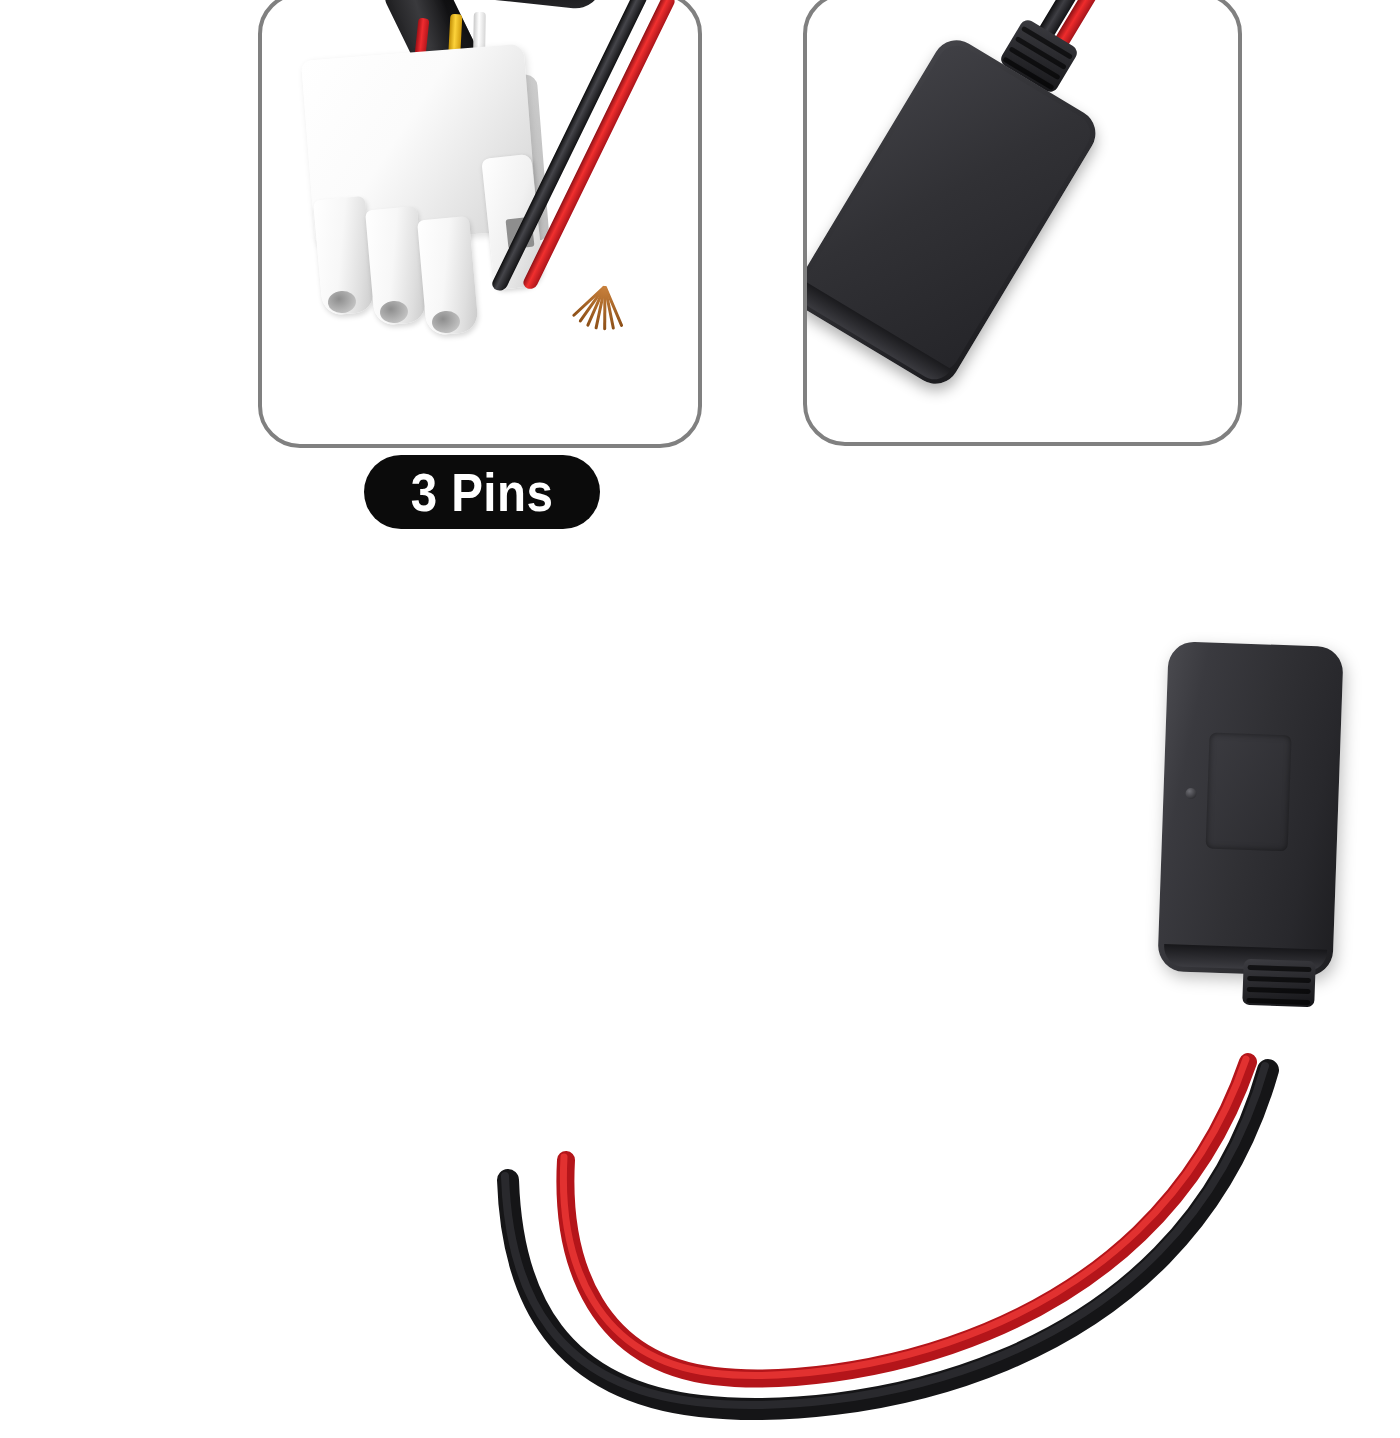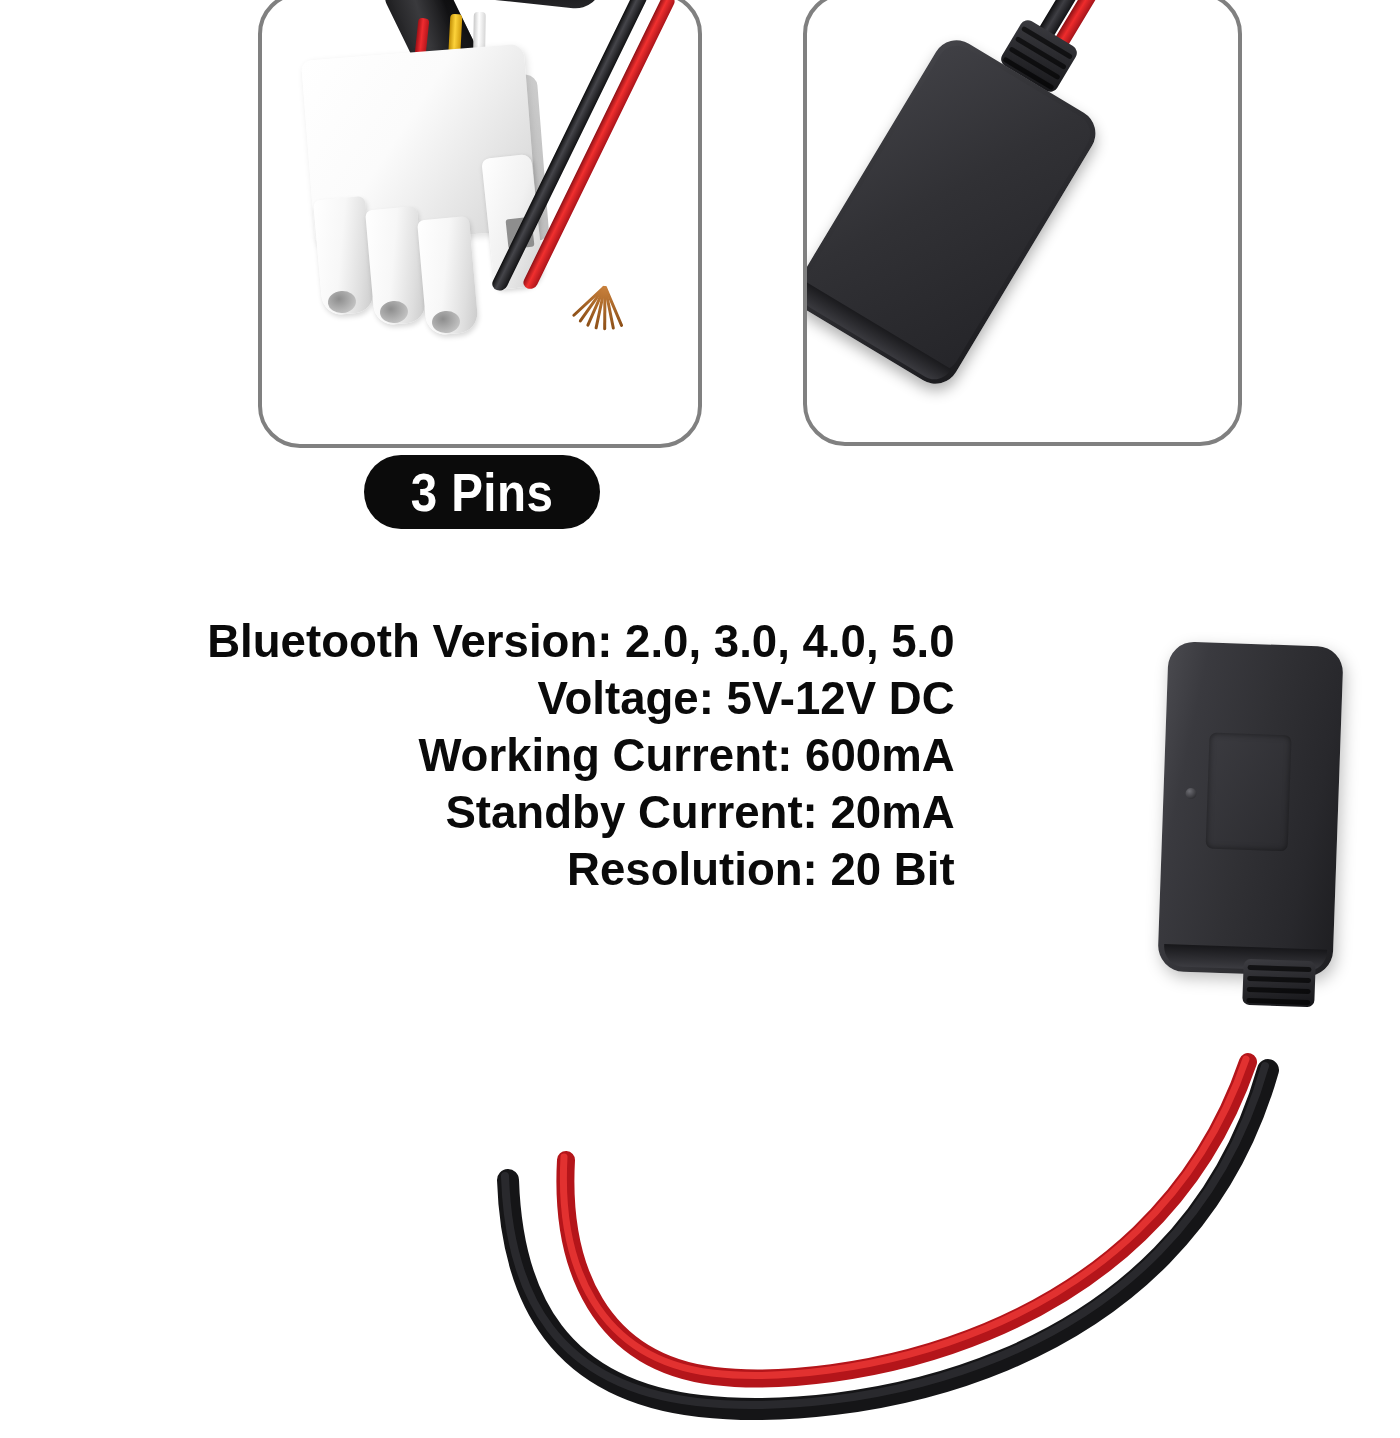--- a/index.html
+++ b/index.html
@@ -8,21 +8,20 @@
     padding: 0;
     background: #ffffff;
   }
   #page {
     position: relative;
     width: 1400px;
     height: 1438px;
     background: #ffffff;
     overflow: hidden;
     font-family: "Liberation Sans", sans-serif;
-    text-align: right;
   }
 
   
   .panel {
     position: absolute;
     border: 4px solid #808080;
     border-radius: 42px;
     background: #ffffff;
     box-sizing: border-box;
   }
@@ -396,27 +395,20 @@
           <div class="module-lip"></div>
         </div>
       </div>
     </div>
   </div>
 
   <div id="badge">
     <span id="badge-label">3 Pins</span>
   </div>
 
-  <div id="specs">
-    <div class="spec-line">Bluetooth Version: 2.0, 3.0, 4.0, 5.0</div>
-    <div class="spec-line">Voltage: 5V-12V DC</div>
-    <div class="spec-line">Working Current: 600mA</div>
-    <div class="spec-line">Standby Current: 20mA</div>
-    <div class="spec-line">Resolution: 20 Bit</div>
-  </div>
 
   <div id="hero">
 
     <svg id="cable-svg" viewBox="0 0 1400 838">
 
       <path d="M 508 580 C 512 700, 560 790, 700 806 C 840 822, 1180 780, 1268 470" fill="none" stroke="#151517" stroke-width="22" stroke-linecap="round"></path>
       <path d="M 508 580 C 512 700, 560 790, 700 806 C 840 822, 1180 780, 1268 470" fill="none" stroke="#3b3b40" stroke-width="8" stroke-linecap="round" opacity=".55" transform="translate(-3,-4)"></path>
 
       <path d="M 566 560 C 560 668, 600 762, 714 776 C 828 790, 1150 748, 1248 462" fill="none" stroke="#b4151a" stroke-width="18" stroke-linecap="round"></path>
       <path d="M 566 560 C 560 668, 600 762, 714 776 C 828 790, 1150 748, 1248 462" fill="none" stroke="#f23b38" stroke-width="7" stroke-linecap="round" opacity=".75" transform="translate(-2,-3)"></path>

